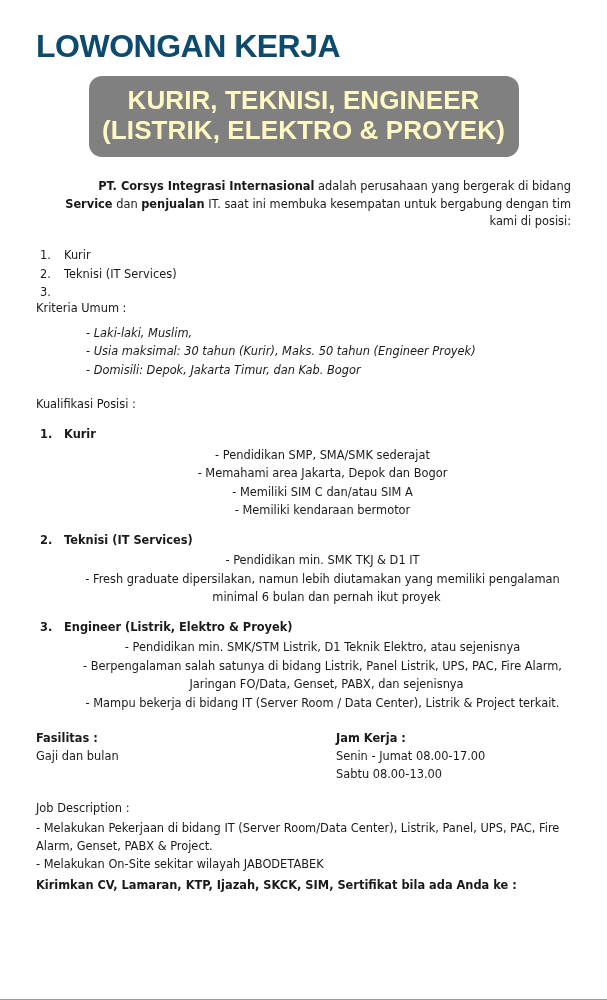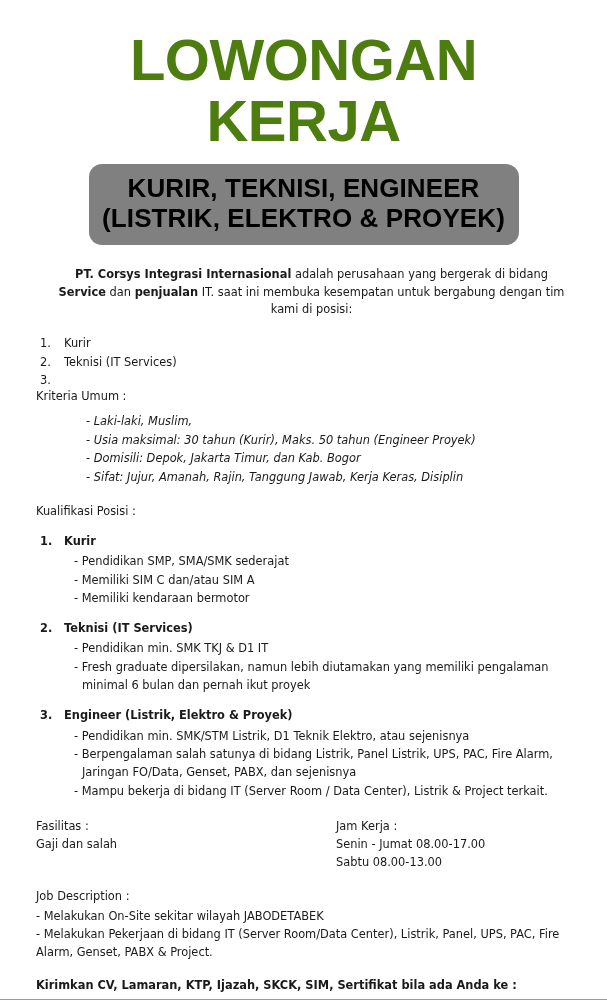--- a/index.html
+++ b/index.html
@@ -21,53 +21,52 @@
     position: relative;
     width: 607px;
     padding: 0 36px;
     box-sizing: border-box;
   }
 
   
   .headline {
     margin: 0;
     padding-top: 30px;
-    text-align: center;
-    color: #4d7c0f;
+    color: #0c4a6e;
     font-family: "Liberation Sans", sans-serif;
     font-weight: bold;
-    font-size: 58px;
+    font-size: 32px;
     letter-spacing: -0.5px;
     line-height: 1.05;
   }
   .banner {
     margin: 12px auto 0 auto;
     width: 430px;
     background: #808080;
     border-radius: 13px;
     padding: 9px 10px 11px 10px;
     box-sizing: border-box;
     text-align: center;
   }
   .banner-line {
     display: block;
-    color: #000000;
+    color: #fef9c3;
     font-family: "Liberation Sans", sans-serif;
     font-weight: bold;
     font-size: 26px;
     line-height: 1.18;
     letter-spacing: 0.1px;
   }
 
   
   .intro {
     margin: 21px 0 0 16px;
     font-size: 11.4px;
     line-height: 1.55;
-    text-align: center;
+    text-align: right;
   }
   .intro b { font-weight: bold; }
 
   .numlist {
     margin: 16px 0 0 0;
     padding: 0;
     list-style: none;
     font-size: 11.4px;
     line-height: 1.55;
   }
@@ -114,43 +113,44 @@
   }
   .qual-items {
     margin: 2px 0 0 0;
     padding: 0;
     list-style: none;
     line-height: 1.62;
   }
   .qual-items > li {
     padding-left: 46px;
     text-indent: -8px;
+    text-align: center;
   }
 
   
   .two-col {
     display: flex;
     margin-top: 18px;
     font-size: 11.4px;
     line-height: 1.55;
   }
   .col-left { width: 300px; flex: none; }
   .col-right { flex: 1; }
-  .col-head { font-weight: normal; }
+  .col-head { font-weight: bold; }
 
   
   .jobdesc {
     margin-top: 16px;
     font-size: 11.4px;
     line-height: 1.58;
   }
   .jobdesc .head { font-weight: normal; margin-bottom: 2px; }
 
   .kirim {
-    margin-top: 16px;
+    margin-top: 4px;
     font-size: 11.4px;
     font-weight: bold;
     line-height: 1.55;
   }
 </style>
 </head>
 <body>
 
 <div class="page">
 
@@ -167,29 +167,29 @@
     <li><span class="num">1.</span><span>Kurir</span></li>
     <li><span class="num">2.</span><span>Teknisi (IT Services)</span></li>
     <li><span class="num">3.</span></li>
   </ul>
 
   <div class="section-head">Kriteria Umum :</div>
   <ul class="dashlist indented">
     <li>- Laki-laki, Muslim,</li>
     <li>- Usia maksimal: 30 tahun (Kurir), Maks. 50 tahun (Engineer Proyek)</li>
     <li>- Domisili: Depok, Jakarta Timur, dan Kab. Bogor</li>
-    <li>- Sifat: Jujur, Amanah, Rajin, Tanggung Jawab, Kerja Keras, Disiplin</li>
   </ul>
 
   <div class="section-head">Kualifikasi Posisi :</div>
 
   <div class="qual-group">
     <div class="qual-title"><span class="num">1.</span><span>Kurir</span></div>
     <ul class="qual-items">
       <li>- Pendidikan SMP, SMA/SMK sederajat</li>
+      <li>- Memahami area Jakarta, Depok dan Bogor</li>
       <li>- Memiliki SIM C dan/atau SIM A</li>
       <li>- Memiliki kendaraan bermotor</li>
     </ul>
   </div>
 
   <div class="qual-group">
     <div class="qual-title"><span class="num">2.</span><span>Teknisi (IT Services)</span></div>
     <ul class="qual-items">
       <li>- Pendidikan min. SMK TKJ &amp; D1 IT</li>
       <li>- Fresh graduate dipersilakan, namun lebih diutamakan yang memiliki pengalaman minimal 6 bulan dan pernah ikut proyek</li>
@@ -201,30 +201,30 @@
     <ul class="qual-items">
       <li>- Pendidikan min. SMK/STM Listrik, D1 Teknik Elektro, atau sejenisnya</li>
       <li>- Berpengalaman salah satunya di bidang Listrik, Panel Listrik, UPS, PAC, Fire Alarm, Jaringan FO/Data, Genset, PABX, dan sejenisnya</li>
       <li>- Mampu bekerja di bidang IT (Server Room / Data Center), Listrik &amp; Project terkait.</li>
     </ul>
   </div>
 
   <div class="two-col">
     <div class="col-left">
       <div class="col-head">Fasilitas :</div>
-      <div>Gaji dan salah</div>
+      <div>Gaji dan bulan</div>
     </div>
     <div class="col-right">
       <div class="col-head">Jam Kerja :</div>
       <div>Senin - Jumat 08.00-17.00</div>
       <div>Sabtu 08.00-13.00</div>
     </div>
   </div>
 
   <div class="jobdesc">
     <div class="head">Job Description :</div>
+    <div>- Melakukan Pekerjaan di bidang IT (Server Room/Data Center), Listrik, Panel, UPS, PAC, Fire Alarm, Genset, PABX &amp; Project.</div>
     <div>- Melakukan On-Site sekitar wilayah JABODETABEK</div>
-    <div>- Melakukan Pekerjaan di bidang IT (Server Room/Data Center), Listrik, Panel, UPS, PAC, Fire Alarm, Genset, PABX &amp; Project.</div>
   </div>
 
   <div class="kirim">Kirimkan CV, Lamaran, KTP, Ijazah, SKCK, SIM, Sertifikat bila ada Anda ke :</div>
 
 </div>
 
 </body></html>

